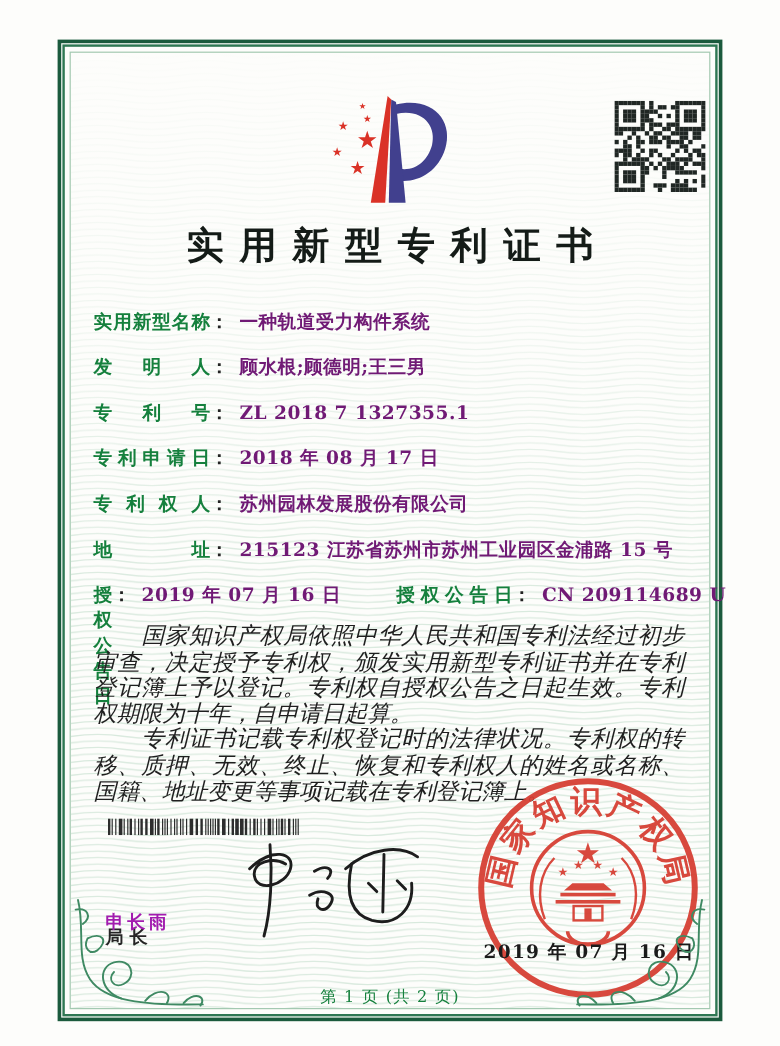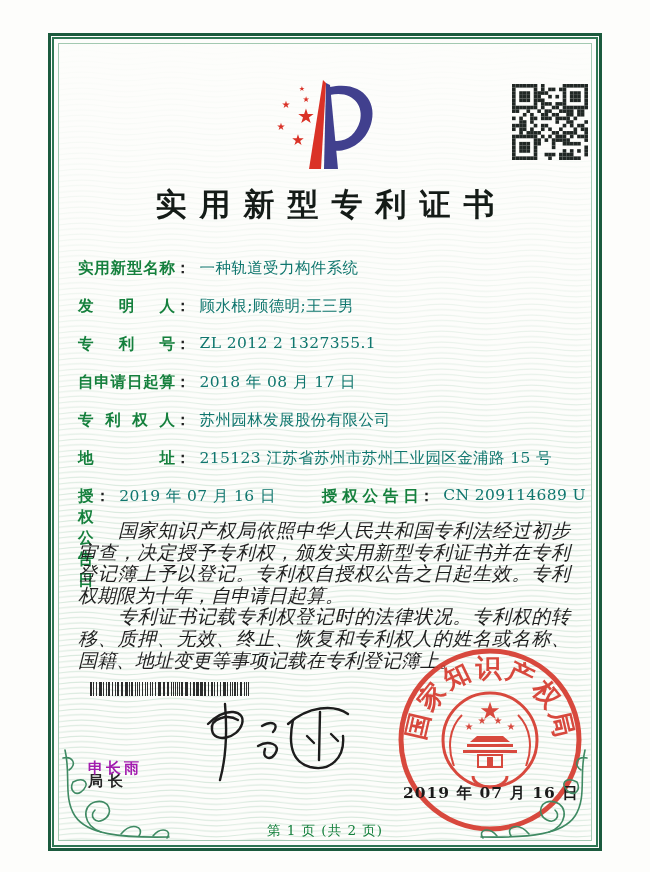--- a/index.html
+++ b/index.html
@@ -17,21 +17,21 @@
   .certno{position:absolute;left:78px;top:80px;font-size:14.5px;letter-spacing:1.5px;color:#2e2e2e;
     font-family:"DejaVu Serif",serif;}
   .logo{position:absolute;left:268px;top:77px;}
   .qr{position:absolute;left:512px;top:84px;}
   .title{position:absolute;left:0;right:0;top:184px;text-align:center;font-size:31px;font-weight:700;
     letter-spacing:13px;text-indent:13px;color:#141b17;font-family:"DejaVu Serif",serif;}
   .fields{position:absolute;left:78px;right:64px;top:258px;}
   .frow{height:38px;display:flex;align-items:flex-start;font-size:15.5px;}
   .lbl{display:inline-block;width:97px;font-weight:700;text-align:justify;text-align-last:justify;color:#15803d;}
   .colon{font-weight:700;margin:0 9px 0 0;}
-  .val{font-family:"DejaVu Serif",serif;letter-spacing:.4px;color:#0f766e;white-space:nowrap;}
+  .val{font-family:"DejaVu Serif",serif;letter-spacing:.4px;color:#701a75;white-space:nowrap;font-weight:bold;}
   .grant2{margin-left:46px;display:flex;}
   .paras{position:absolute;left:78px;right:80px;top:520px;font-size:19px;line-height:21.6px;
     font-style:italic;font-family:"DejaVu Serif",serif;color:#1f1f1f;}
   .paras p{margin:0;text-indent:2.1em;text-align:justify;}
   .barcode{position:absolute;left:90px;top:682px;}
   .sig-title{position:absolute;left:88px;top:772px;font-size:15px;letter-spacing:5px;font-weight:600;color:#262626;}
   .sig-name{position:absolute;left:88px;top:759px;font-size:15px;letter-spacing:3px;font-weight:600;color:#a21caf;}
   .signature{position:absolute;left:188px;top:698px;}
   .seal{position:absolute;left:393px;top:643px;opacity:.93;}
   .seal-date{position:absolute;left:403px;top:783px;font-size:15.5px;font-weight:600;letter-spacing:1px;
@@ -331,24 +331,24 @@
       <span class="val">一种轨道受力构件系统</span>
     </div>
     <div class="frow">
       <span class="lbl">发明人</span>
         <span class="colon">：</span>
       <span class="val">顾水根;顾德明;王三男</span>
     </div>
     <div class="frow">
       <span class="lbl">专利号</span>
         <span class="colon">：</span>
-      <span class="val">ZL 2012 2 1327355.1</span>
-    </div>
-    <div class="frow">
-      <span class="lbl">自申请日起算</span>
+      <span class="val">ZL 2018 7 1327355.1</span>
+    </div>
+    <div class="frow">
+      <span class="lbl">专利申请日</span>
         <span class="colon">：</span>
       <span class="val">2018 年 08 月 17 日</span>
     </div>
     <div class="frow">
       <span class="lbl">专利权人</span>
         <span class="colon">：</span>
       <span class="val">苏州园林发展股份有限公司</span>
     </div>
     <div class="frow">
       <span class="lbl">地址</span>

